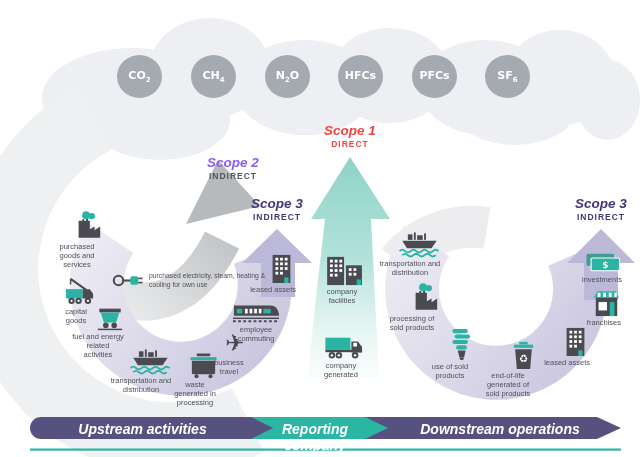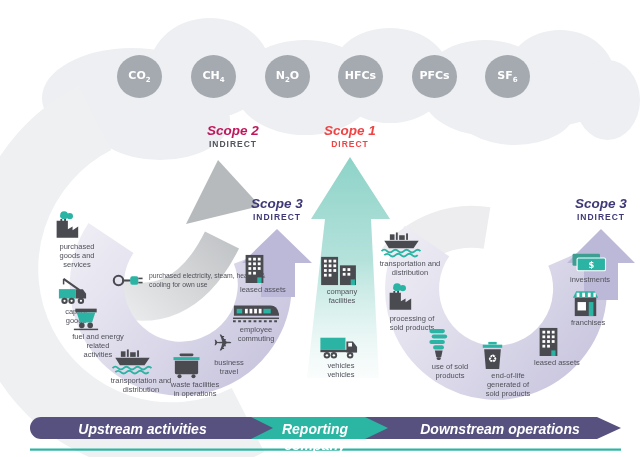--- a/index.html
+++ b/index.html
@@ -7,24 +7,24 @@
           font-family:"Liberation Sans",sans-serif;}
   .cloud{position:absolute;background:#edeff2;border-radius:50%;}
   .arcs{position:absolute;left:0;top:0;}
   .gas{position:absolute;width:45px;height:43px;border-radius:50%;background:#a5aab0;
        color:#fff;display:flex;align-items:center;justify-content:center;
        font-weight:bold;font-size:11px;font-family:"DejaVu Sans",sans-serif;}
   .gas sub{font-size:7px;}
   .scope{position:absolute;text-align:center;width:92px;}
   .scope .t{font-size:13.5px;font-weight:bold;font-style:italic;line-height:1.05;}
   .scope .s{font-size:8.5px;font-weight:bold;letter-spacing:1px;margin-top:1px;}
-  .scope2 .t{color:#be185d;} .scope2 .s{color:#51555c;}
+  .scope2 .t{color:#8b5cf6;margin-top:32px;} .scope2 .s{color:#51555c;}
   .scope1 .t,.scope1 .s{color:#ef4444;}
   .scope3 .t,.scope3 .s{color:#3e3976;}
-  .item{position:absolute;display:flex;flex-direction:column;align-items:flex-start;
+  .item{position:absolute;display:flex;flex-direction:column;align-items:flex-end;
         text-align:center;font-size:7.5px;line-height:1.18;color:#50515a;gap:2px;}
   .item-h{position:absolute;display:flex;flex-direction:row;align-items:center;
         font-size:6.8px;line-height:1.25;color:#50515a;gap:5px;text-align:left;}
   .ic{display:block;}
   .ic svg{display:block;}
   .bar-label{position:absolute;color:#fff;font-weight:bold;font-style:italic;
              font-size:14px;text-align:center;top:421px;}
 </style>
 </head>
 <body>
@@ -189,21 +189,21 @@
   <div class="item" style="left:170px;top:352px;width:50px">
     <span class="ic">
         <svg width="33" height="27" viewBox="0 0 35 29">
     <rect x="10" y="1.5" width="15" height="3" rx="1.5" fill="#4a4b50"></rect>
     <rect x="3.5" y="5.5" width="28" height="3.2" fill="#2bb4a4"></rect>
     <path fill="#4a4b50" d="M5 9.5h25v12.5a2 2 0 0 1-2 2H7a2 2 0 0 1-2-2z"></path>
     <circle cx="10" cy="26" r="2.2" fill="#4a4b50"></circle>
           <circle cx="25" cy="26" r="2.2" fill="#4a4b50"></circle>
         </svg>
       </span>
-    <span>waste facilities in operations</span>
+    <span>waste generated in processing</span>
   </div>
   <div class="item" style="left:209px;top:332px;width:40px">
     <span class="ic">
         <svg width="28" height="25" viewBox="0 0 30 27">
     <text x="15" y="21" font-size="25" text-anchor="middle" fill="#4a4b50" font-family="DejaVu Sans">✈</text>
         </svg>
       </span>
     <span>business travel</span>
   </div>
   <div class="item" style="left:230px;top:301px;width:52px">
@@ -282,21 +282,21 @@
     <rect x="2" y="17" width="39" height="2.6" fill="#4a4b50"></rect>
     <circle cx="9" cy="23" r="3.5" fill="#4a4b50"></circle>
           <circle cx="16.5" cy="23" r="3.5" fill="#4a4b50"></circle>
           <circle cx="34" cy="23" r="3.5" fill="#4a4b50"></circle>
     <circle cx="9" cy="23" r="1.3" fill="#fff"></circle>
           <circle cx="16.5" cy="23" r="1.3" fill="#fff"></circle>
           <circle cx="34" cy="23" r="1.3" fill="#fff"></circle>
     <rect x="32" y="9.5" width="4" height="4" fill="#fff"></rect>
         </svg>
       </span>
-    <span>vehicles vehicles</span>
+    <span>company generated</span>
   </div>
 
   <div class="item" style="left:378px;top:232px;width:64px">
     <span class="ic">
         <svg width="46" height="26" viewBox="0 0 48 28">
     <rect x="12" y="2.5" width="5" height="6" fill="#4a4b50"></rect>
           <rect x="18.5" y="0.5" width="2" height="8" fill="#4a4b50"></rect>
     <rect x="22" y="3.5" width="6" height="5" fill="#4a4b50"></rect>
           <rect x="29.5" y="1.5" width="2" height="7" fill="#4a4b50"></rect>
     <path fill="#4a4b50" d="M6 9.5h37l-5.5 8H11z"></path>

